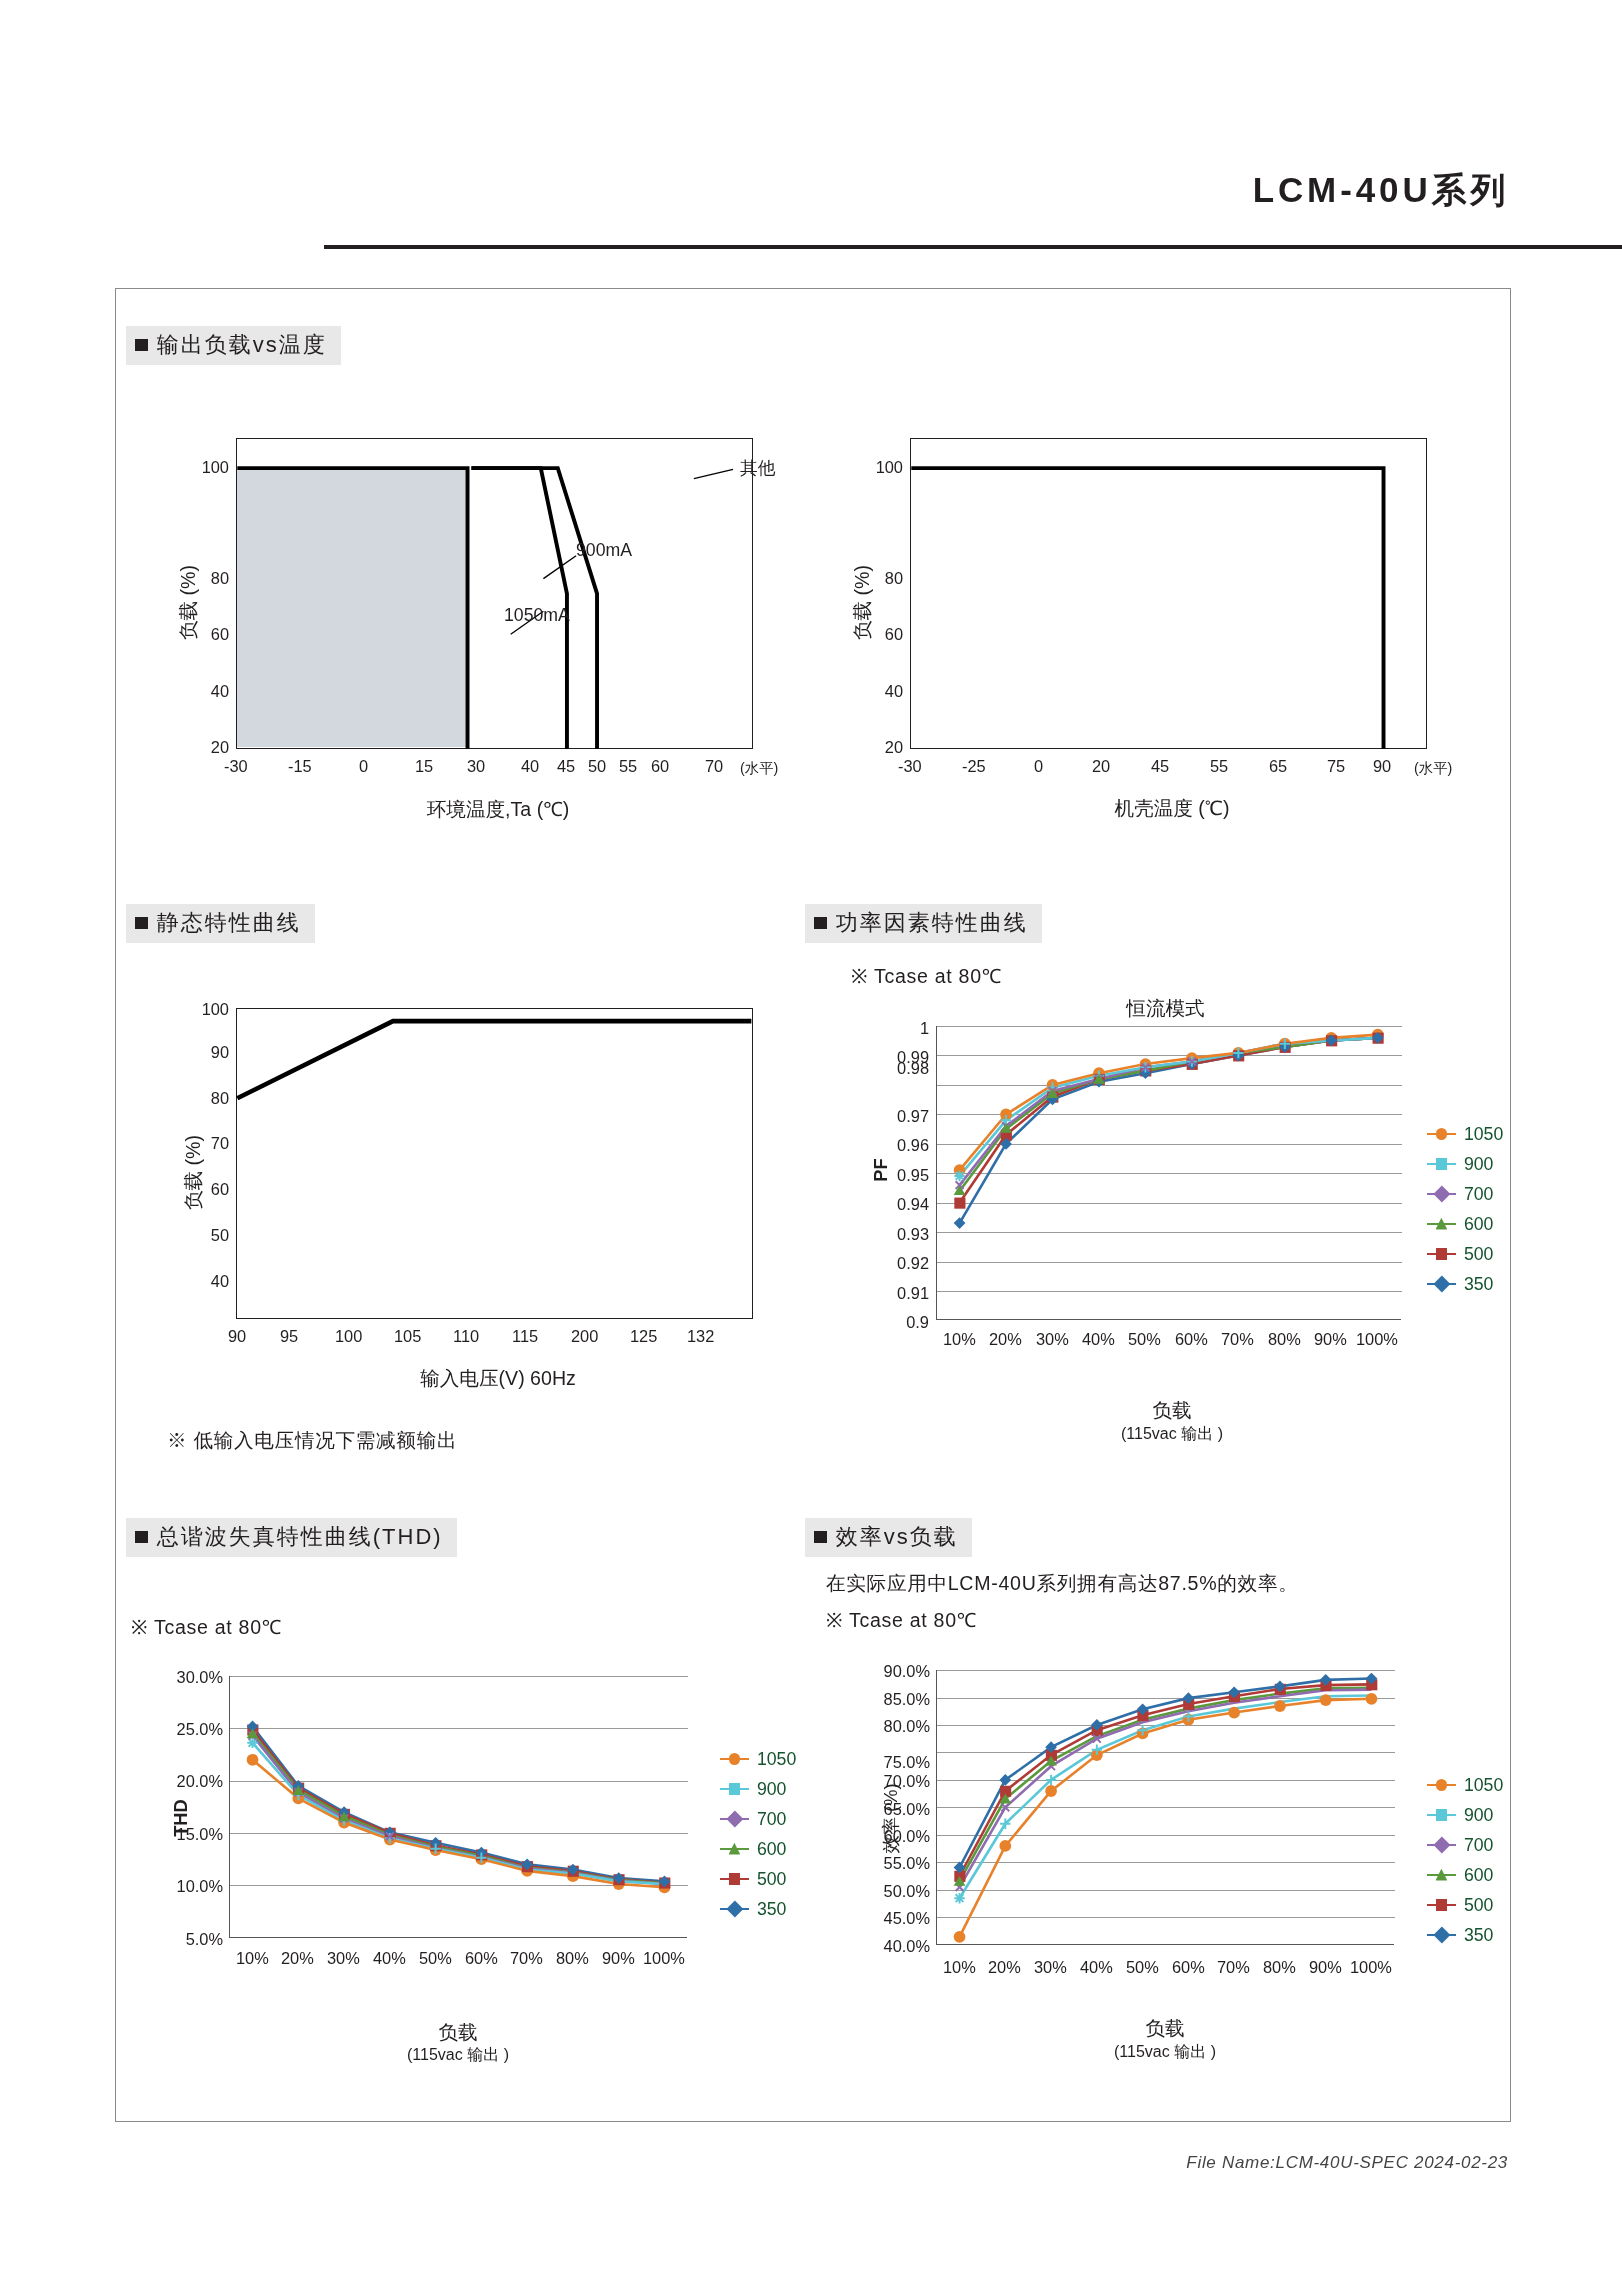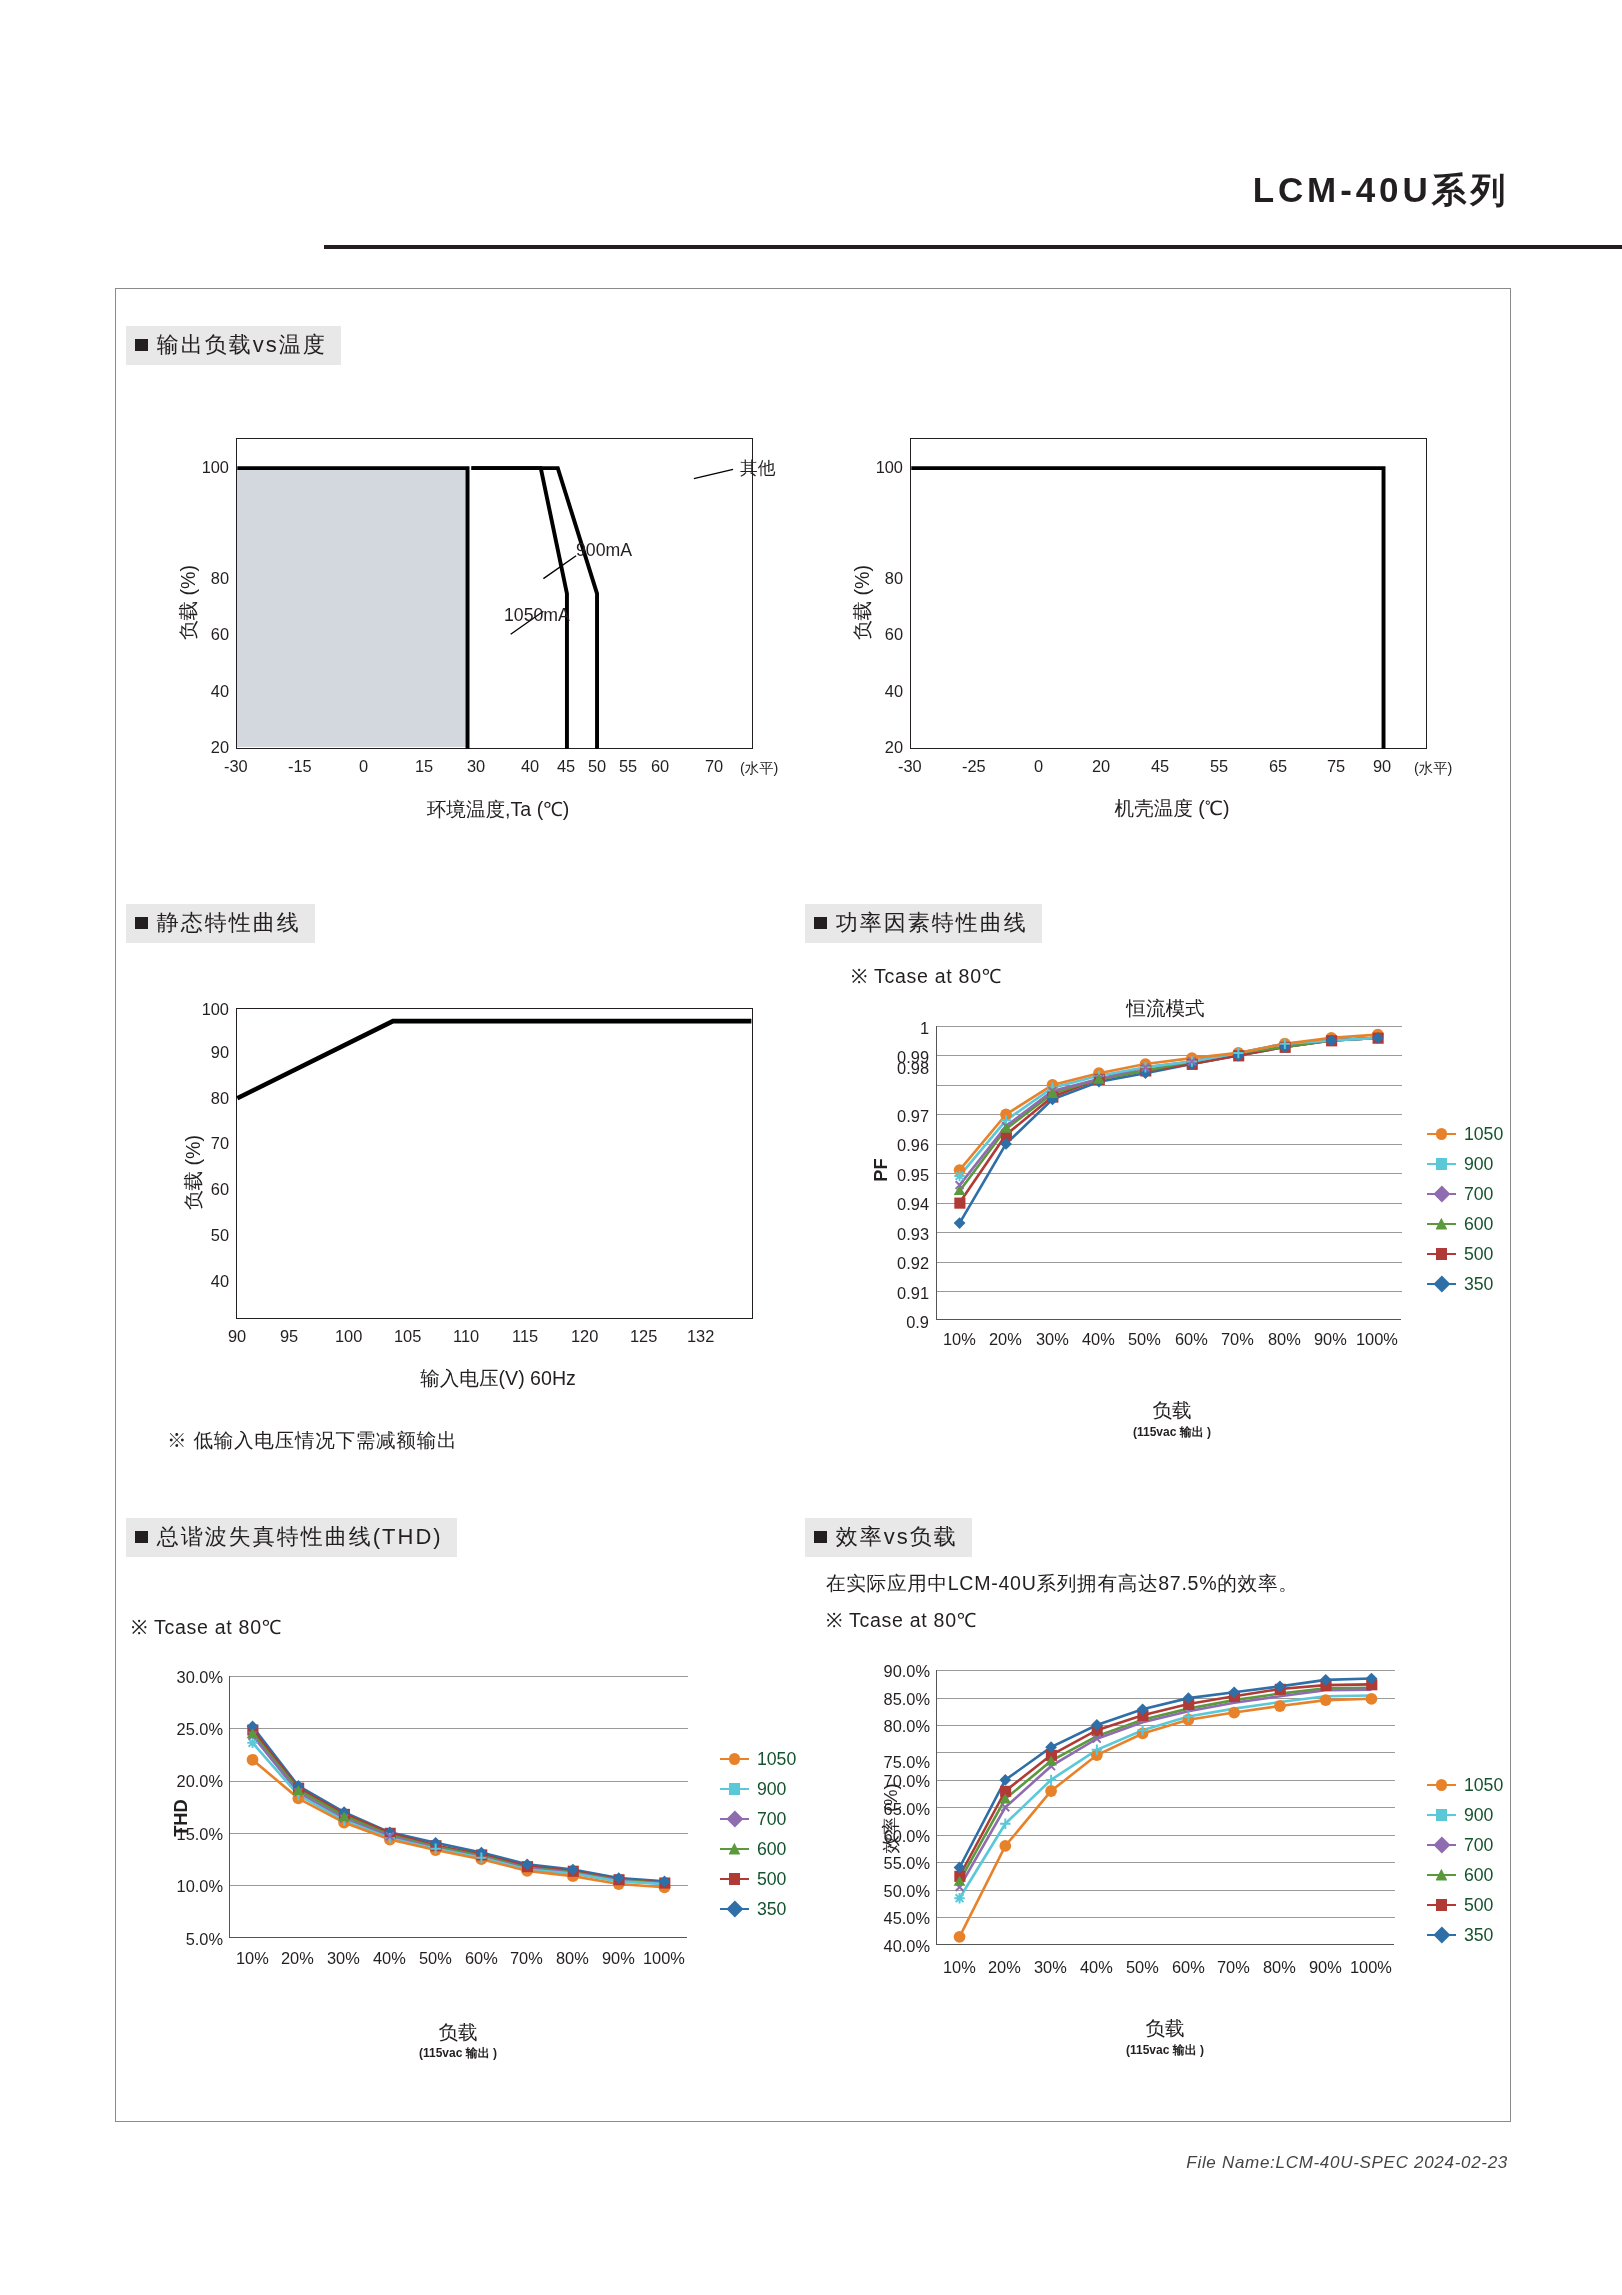--- a/index.html
+++ b/index.html
@@ -28,21 +28,21 @@
   .note{position:absolute;font-size:19.6px;color:#231f20;letter-spacing:0.7px;}
 
   
   .chart{position:absolute;}
   .plot{position:absolute;border:1.3px solid #231f20;box-sizing:border-box;}
   .plot.noborder{border:none;}
   .ylabel{position:absolute;font-size:19.6px;color:#231f20;transform:rotate(-90deg);transform-origin:center center;white-space:nowrap;}
   .tick{position:absolute;font-size:16.4px;color:#231f20;white-space:nowrap;}
   .tickr{position:absolute;font-size:16.4px;color:#231f20;text-align:right;white-space:nowrap;}
   .cap{position:absolute;font-size:19.6px;color:#231f20;text-align:center;white-space:nowrap;}
-  .cap.small{font-size:12px;font-weight:bold;}
+  .cap.small{font-size:16px;}
   .gl{position:absolute;background:#9a9a9a;height:0.7px;}
   .legend{position:absolute;font-size:17px;}
   .legend .row{display:flex;align-items:center;height:30px;}
   .legend .ln{width:29px;height:2px;position:relative;margin-right:7.9px;}
   .legend .mk{position:absolute;left:8.5px;top:-5.2px;width:11.8px;height:11.8px;}
   .legend .lb{color:#14532d;font-size:17.7px;}
 
   .filled{position:absolute;background:#d3d8df;}
   .footer{position:absolute;right:115px;top:2153px;font-size:17px;font-style:italic;color:#444;letter-spacing:0.7px;}
   svg{display:block;overflow:visible;}
@@ -158,21 +158,21 @@
     <div class="tickr" style="left:0px;top:185px;width:65px;">60</div>
     <div class="tickr" style="left:0px;top:231px;width:65px;">50</div>
     <div class="tickr" style="left:0px;top:277px;width:65px;">40</div>
 
     <div class="tick" style="left:64px;top:332px;">90</div>
     <div class="tick" style="left:116px;top:332px;">95</div>
     <div class="tick" style="left:171px;top:332px;">100</div>
     <div class="tick" style="left:230px;top:332px;">105</div>
     <div class="tick" style="left:289px;top:332px;">110</div>
     <div class="tick" style="left:348px;top:332px;">115</div>
-    <div class="tick" style="left:407px;top:332px;">120</div>
+    <div class="tick" style="left:407px;top:332px;">200</div>
     <div class="tick" style="left:466px;top:332px;">125</div>
     <div class="tick" style="left:523px;top:332px;">132</div>
 
     <div class="cap" style="left:164px;top:370px;width:340px;">输入电压(V) 60Hz</div>
   </div>
 
   <div class="note" style="left:167px;top:1427px;">※ 低输入电压情况下需减额输出</div>
 
   <div class="sect" style="left:805px;top:904px;">
     <div class="sq"></div>

